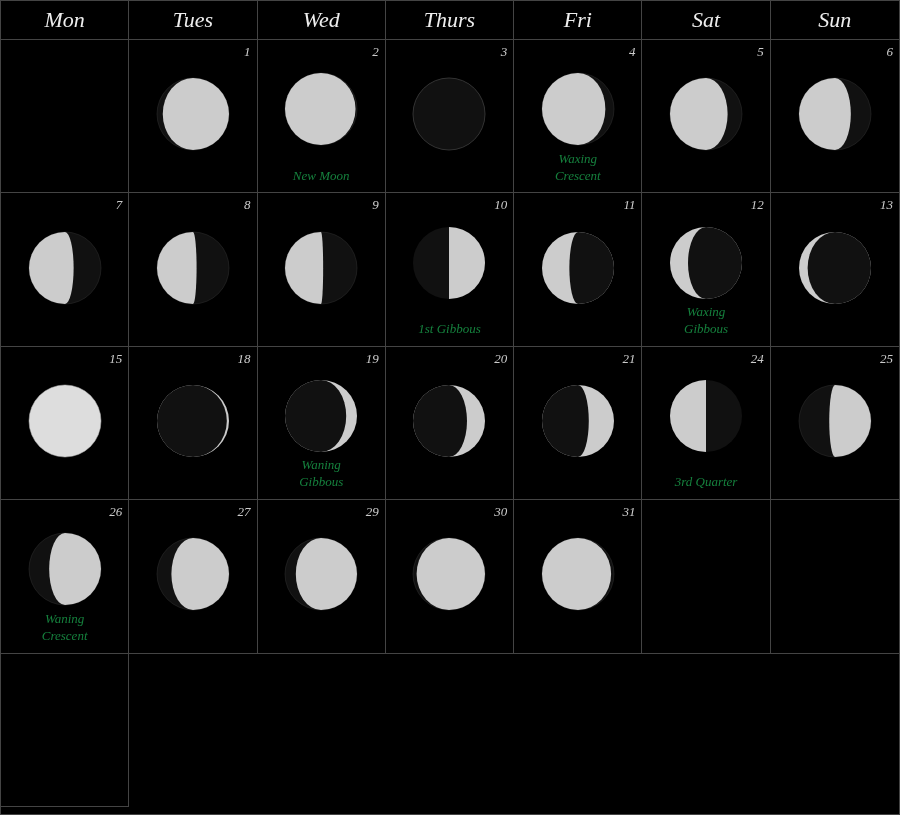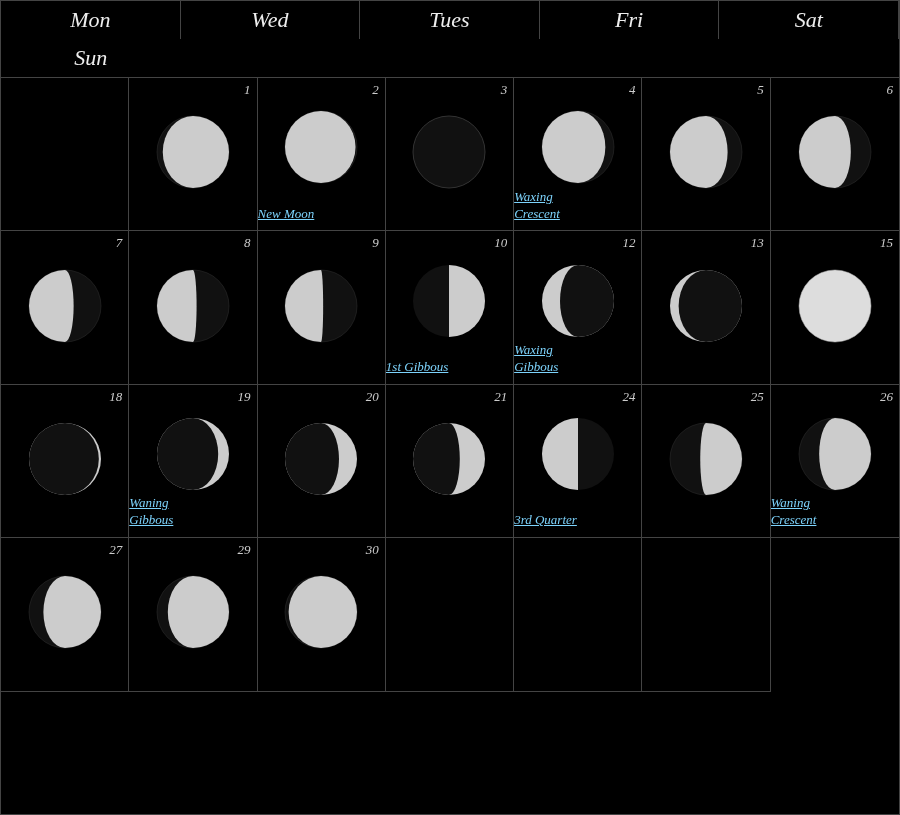--- a/index.html
+++ b/index.html
@@ -13,21 +13,21 @@
       font-family: Georgia, serif;
     }
     .calendar {
       width: 900px;
       height: 815px;
       background: #000;
       border: 1px solid #444;
     }
     .header-row {
       display: grid;
-      grid-template-columns: repeat(5, 1fr);
+      grid-template-columns: repeat(7, 1fr);
       border-bottom: 1px solid #444;
     }
     .header-cell {
       color: #eee;
       text-align: center;
       font-size: 22px;
       padding: 6px 0;
       border-right: 1px solid #444;
       font-style: italic;
     }
@@ -55,36 +55,37 @@
       top: 4px;
       right: 6px;
       color: #ccc;
       font-size: 13px;
       font-style: italic;
     }
     .cell-label {
       position: absolute;
       bottom: 8px;
       left: 0; right: 0;
-      color: #7dd3fc;
+      text-align: center;
+      color: #15803d;
       font-size: 13px;
       font-style: italic;
       line-height: 1.3;
-      text-decoration: underline;
     }
     .empty { background: #000; }
   </style>
 </head>
 <body>
 
 <div class="calendar">
   <div class="header-row">
   <div class="header-cell">Mon</div>
+      <div class="header-cell">Tues</div>
       <div class="header-cell">Wed</div>
-      <div class="header-cell">Tues</div>
+      <div class="header-cell">Thurs</div>
       <div class="header-cell">Fri</div>
       <div class="header-cell">Sat</div>
       <div class="header-cell">Sun</div>
     </div>
   <div class="grid">
   <div class="cell empty"></div>
       <div class="cell">
         <div class="cell-num">1</div>
         <div style="margin-top: 0px;"><svg width="80" height="80" viewBox="0 0 80 80" xmlns="http://www.w3.org/2000/svg">
     <rect width="80" height="80" fill="#000"></rect>
@@ -178,20 +179,30 @@
         <div style="margin-top: -10px;"><svg width="80" height="80" viewBox="0 0 80 80" xmlns="http://www.w3.org/2000/svg">
     <rect width="80" height="80" fill="#000"></rect>
 
           <circle cx="40" cy="40" r="36" fill="#111"></circle>
           <path d="M 40 4 A 36 36 0 0 1 40 76 Z" fill="#ccc"></path>
 
   </svg></div>
         <div class="cell-label">1st Gibbous</div>
       </div>
       <div class="cell">
+        <div class="cell-num">11</div>
+        <div style="margin-top: 0px;"><svg width="80" height="80" viewBox="0 0 80 80" xmlns="http://www.w3.org/2000/svg">
+    <rect width="80" height="80" fill="#000"></rect>
+
+            <circle cx="40" cy="40" r="36" fill="#ccc"></circle>
+            <path d="M 40 4 A 8.64 36 0 0 0 40 76 A 36 36 0 0 0 40 4 Z" fill="#111"></path>
+
+  </svg></div>
+      </div>
+      <div class="cell">
         <div class="cell-num">12</div>
         <div style="margin-top: -10px;"><svg width="80" height="80" viewBox="0 0 80 80" xmlns="http://www.w3.org/2000/svg">
     <rect width="80" height="80" fill="#000"></rect>
 
             <circle cx="40" cy="40" r="36" fill="#ccc"></circle>
             <path d="M 40 4 A 18 36 0 0 0 40 76 A 36 36 0 0 0 40 4 Z" fill="#111"></path>
 
   </svg></div>
         <div class="cell-label">Waxing<br>Gibbous</div>
       </div>
@@ -306,20 +317,30 @@
 
   </svg></div>
       </div>
       <div class="cell">
         <div class="cell-num">30</div>
         <div style="margin-top: 0px;"><svg width="80" height="80" viewBox="0 0 80 80" xmlns="http://www.w3.org/2000/svg">
     <rect width="80" height="80" fill="#000"></rect>
 
             <circle cx="40" cy="40" r="36" fill="#111" stroke="#333" stroke-width="0.5"></circle>
             <path d="M 40 4 A 32.4 36 0 0 0 40 76 A 36 36 0 0 0 40 4 Z" fill="#ccc"></path>
+
+  </svg></div>
+      </div>
+      <div class="cell">
+        <div class="cell-num">31</div>
+        <div style="margin-top: 0px;"><svg width="80" height="80" viewBox="0 0 80 80" xmlns="http://www.w3.org/2000/svg">
+    <rect width="80" height="80" fill="#000"></rect>
+
+            <circle cx="40" cy="40" r="36" fill="#111" stroke="#333" stroke-width="0.5"></circle>
+            <path d="M 40 4 A 33.120000000000005 36 0 0 1 40 76 A 36 36 0 0 1 40 4 Z" fill="#ccc"></path>
 
   </svg></div>
       </div>
       <div class="cell empty"></div>
       <div class="cell empty"></div>
       <div class="cell empty"></div>
     </div>
 </div>
 
 </body></html>

